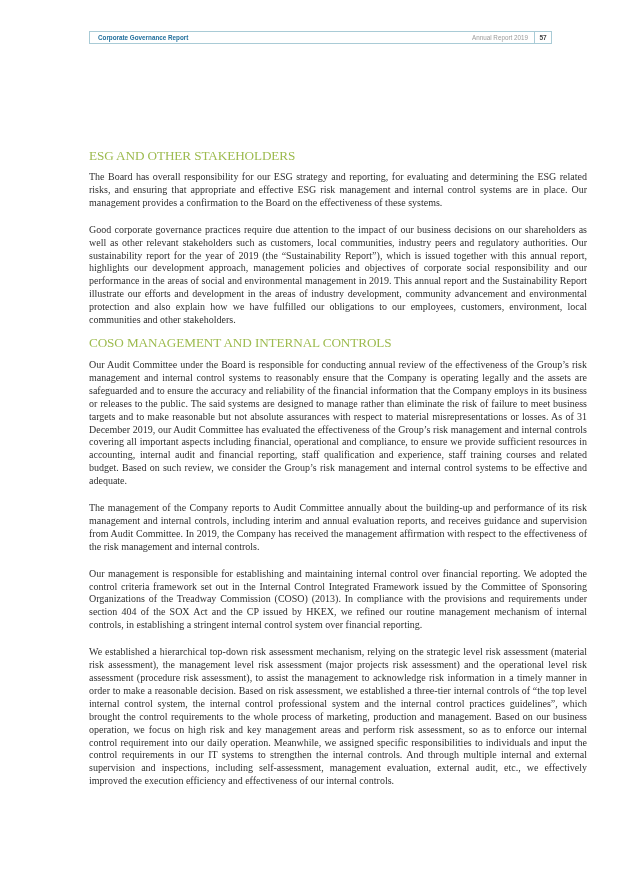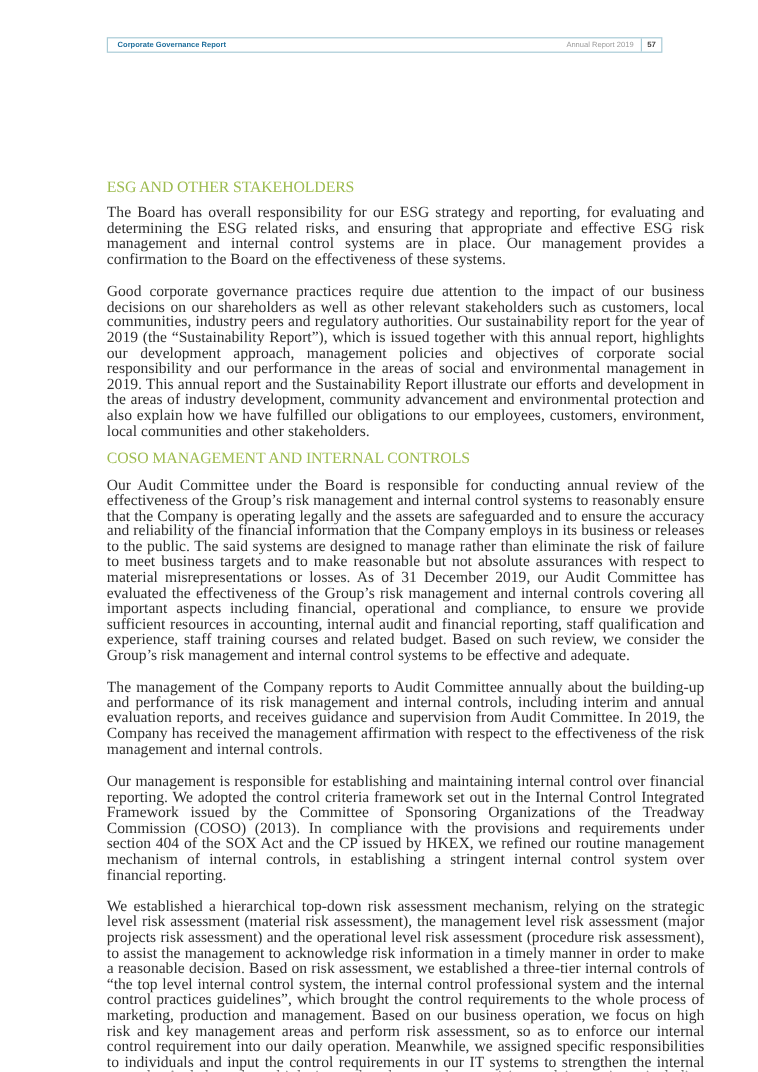--- a/index.html
+++ b/index.html
@@ -65,21 +65,21 @@
       color: #9dbb4f;
       letter-spacing: -0.1px;
       line-height: 15px;
     }
     h2.second {
       margin-top: 8px;
       margin-bottom: 9px;
     }
     p {
       margin: 0 0 14px 0;
-      font-size: 13px;
+      font-size: 10px;
       line-height: 12.9px;
       text-align: justify;
       color: #2f2f2f;
     }
     p.last-before-heading {
       margin-bottom: 1px;
     }
   </style>
 </head>
 <body>

